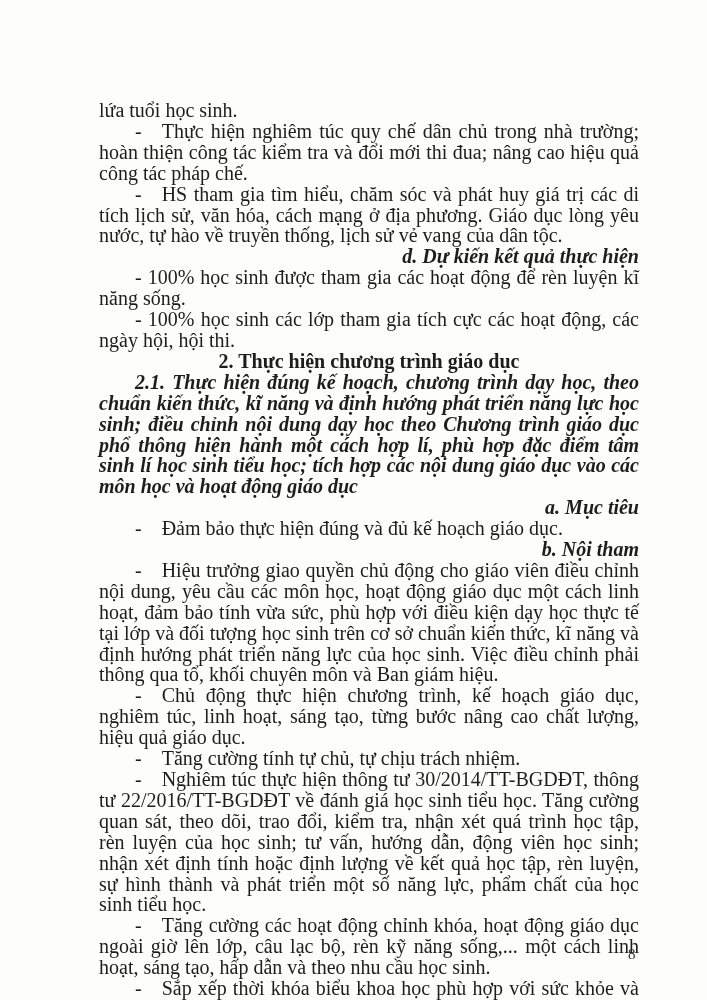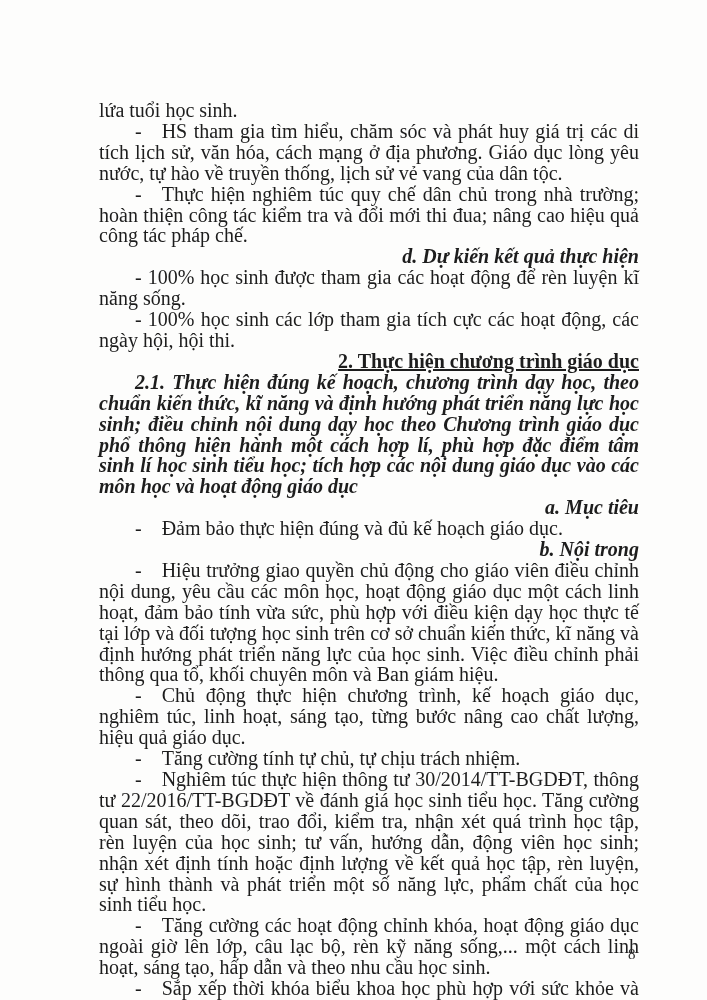--- a/index.html
+++ b/index.html
@@ -25,47 +25,47 @@
     line-height: 20.9px;
     margin-top: 48px;
   }
   .body-text p {
     margin: 0;
     padding: 0;
     text-align: justify;
   }
   p.ind { text-indent: 36px; }
   p.blk { margin-left: 33px; text-align: justify; }
-  p.hb  { font-weight: 700; text-align: right; text-decoration: underline; }
+  p.hb  { font-weight: 700; text-align: center; }
   p.hbi { font-weight: 700; font-style: italic; margin-left: 36px; text-align: right; }
   p.bi  { font-weight: 700; font-style: italic; }
   .page-number {
     position: absolute;
     top: 946px;
     left: 628px;
     font-size: 15px;
     color: #2a2a2a;
   }
 </style>
 </head>
 <body>
 
 <div class="page">
   <div class="body-text" id="doc-body">
       <p>lứa tuổi học sinh.</p>
+      <p class="ind">-  Thực hiện nghiêm túc quy chế dân chủ trong nhà trường; hoàn thiện công tác kiểm tra và đổi mới thi đua; nâng cao hiệu quả công tác pháp chế.</p>
       <p class="ind">-  HS tham gia tìm hiểu, chăm sóc và phát huy giá trị các di tích lịch sử, văn hóa, cách mạng ở địa phương. Giáo dục lòng yêu nước, tự hào về truyền thống, lịch sử vẻ vang của dân tộc.</p>
-      <p class="ind">-  Thực hiện nghiêm túc quy chế dân chủ trong nhà trường; hoàn thiện công tác kiểm tra và đổi mới thi đua; nâng cao hiệu quả công tác pháp chế.</p>
       <p class="hbi">d. Dự kiến kết quả thực hiện</p>
       <p class="ind">- 100% học sinh được tham gia các hoạt động để rèn luyện kĩ năng sống.</p>
       <p class="ind">- 100% học sinh các lớp tham gia tích cực các hoạt động, các ngày hội, hội thi.</p>
       <p class="hb">2. Thực hiện chương trình giáo dục</p>
       <p class="bi ind">2.1. Thực hiện đúng kế hoạch, chương trình dạy học, theo chuẩn kiến thức, kĩ năng và định hướng phát triển năng lực học sinh; điều chỉnh nội dung dạy học theo Chương trình giáo dục phổ thông hiện hành một cách hợp lí, phù hợp đặc điểm tâm sinh lí học sinh tiểu học; tích hợp các nội dung giáo dục vào các môn học và hoạt động giáo dục</p>
       <p class="hbi">a. Mục tiêu</p>
       <p class="ind">-  Đảm bảo thực hiện đúng và đủ kế hoạch giáo dục.</p>
-      <p class="hbi">b. Nội trong</p>
+      <p class="hbi">b. Nội tham</p>
       <p class="ind">-  Hiệu trưởng giao quyền chủ động cho giáo viên điều chỉnh nội dung, yêu cầu các môn học, hoạt động giáo dục một cách linh hoạt, đảm bảo tính vừa sức, phù hợp với điều kiện dạy học thực tế tại lớp và đối tượng học sinh trên cơ sở chuẩn kiến thức, kĩ năng và định hướng phát triển năng lực của học sinh. Việc điều chỉnh phải thông qua tổ, khối chuyên môn và Ban giám hiệu.</p>
       <p class="ind">-  Chủ động thực hiện chương trình, kế hoạch giáo dục, nghiêm túc, linh hoạt, sáng tạo, từng bước nâng cao chất lượng, hiệu quả giáo dục.</p>
       <p class="ind">-  Tăng cường tính tự chủ, tự chịu trách nhiệm.</p>
       <p class="ind">-  Nghiêm túc thực hiện thông tư 30/2014/TT-BGDĐT, thông tư 22/2016/TT-BGDĐT về đánh giá học sinh tiểu học. Tăng cường quan sát, theo dõi, trao đổi, kiểm tra, nhận xét quá trình học tập, rèn luyện của học sinh; tư vấn, hướng dẫn, động viên học sinh; nhận xét định tính hoặc định lượng về kết quả học tập, rèn luyện, sự hình thành và phát triển một số năng lực, phẩm chất của học sinh tiểu học.</p>
       <p class="ind">-  Tăng cường các hoạt động chỉnh khóa, hoạt động giáo dục ngoài giờ lên lớp, câu lạc bộ, rèn kỹ năng sống,... một cách linh hoạt, sáng tạo, hấp dẫn và theo nhu cầu học sinh.</p>
       <p class="ind">-  Sắp xếp thời khóa biểu khoa học phù hợp với sức khỏe và tâm sinh lí trẻ theo văn bản hướng dẫn của Sở GDĐT số 2089/GDĐT-TH ngày 12/08/2012.</p>
     </div>
   <div class="page-number">8</div>
 </div>
 

